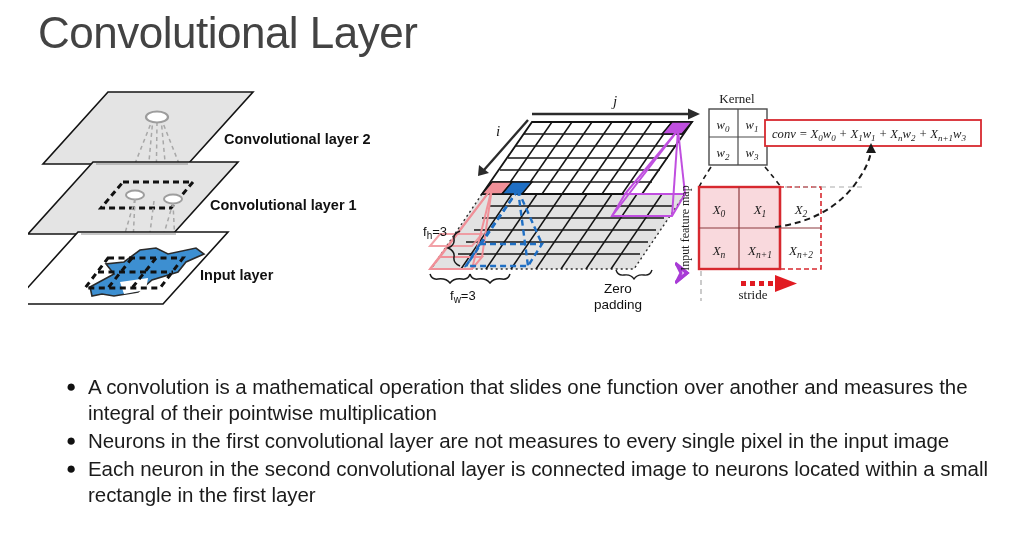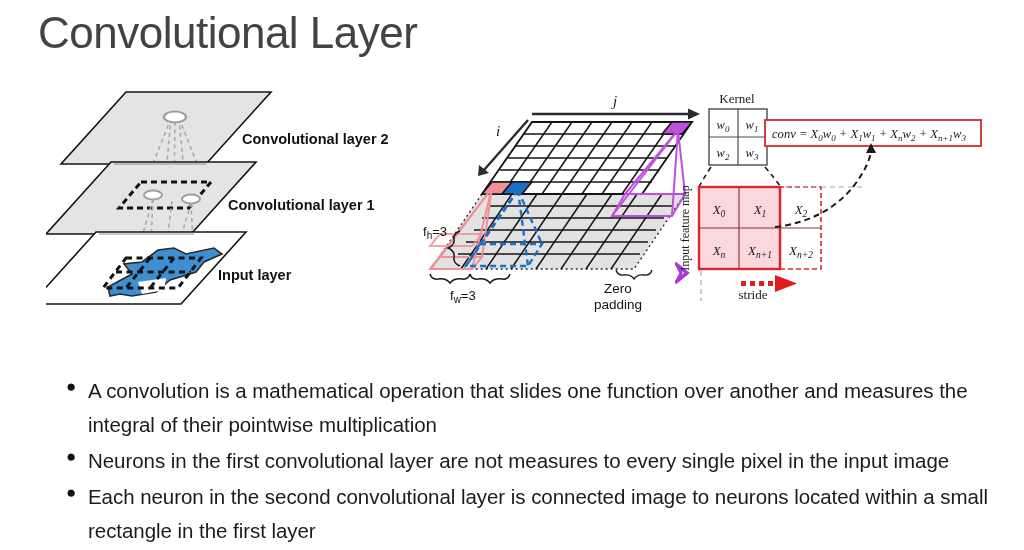--- a/index.html
+++ b/index.html
@@ -17,42 +17,42 @@
     position:absolute; left:38px; top:8px;
     font-size:44px; font-weight:400; letter-spacing:-0.5px;
     color:#434343; white-space:nowrap;
   }
 
   
   .figures { position:absolute; left:0; top:82px; width:1024px; height:250px; }
   .fig { position:absolute; }
   .fig svg { display:block; }
 
-  #fig-layers   { left:46px;  top:0px; }
+  #fig-layers   { left:28px;  top:0px; }
   #fig-recfield { left:420px; top:2px; }
   #fig-kernel   { left:675px; top:5px; }
 
   
   .bullets {
     position:absolute; left:62px; top:374px; width:940px;
   }
   .bullet {
     display:flex; align-items:flex-start;
     margin-bottom:2px;
   }
   .bullet-dot {
     flex:0 0 auto;
     width:26px;
     font-size:17px; line-height:25px;
     color:#111; text-align:left;
     padding-left:4px;
   }
   .bullet-text {
     flex:1 1 auto;
-    font-size:20.5px; line-height:34px;
+    font-size:20.5px; line-height:26px;
     color:#1b1b1b; font-weight:400;
     letter-spacing:-0.05px;
   }
 </style>
 </head>
 <body>
 
 <div class="slide">
 
   <div class="slide-title">Convolutional Layer</div>

